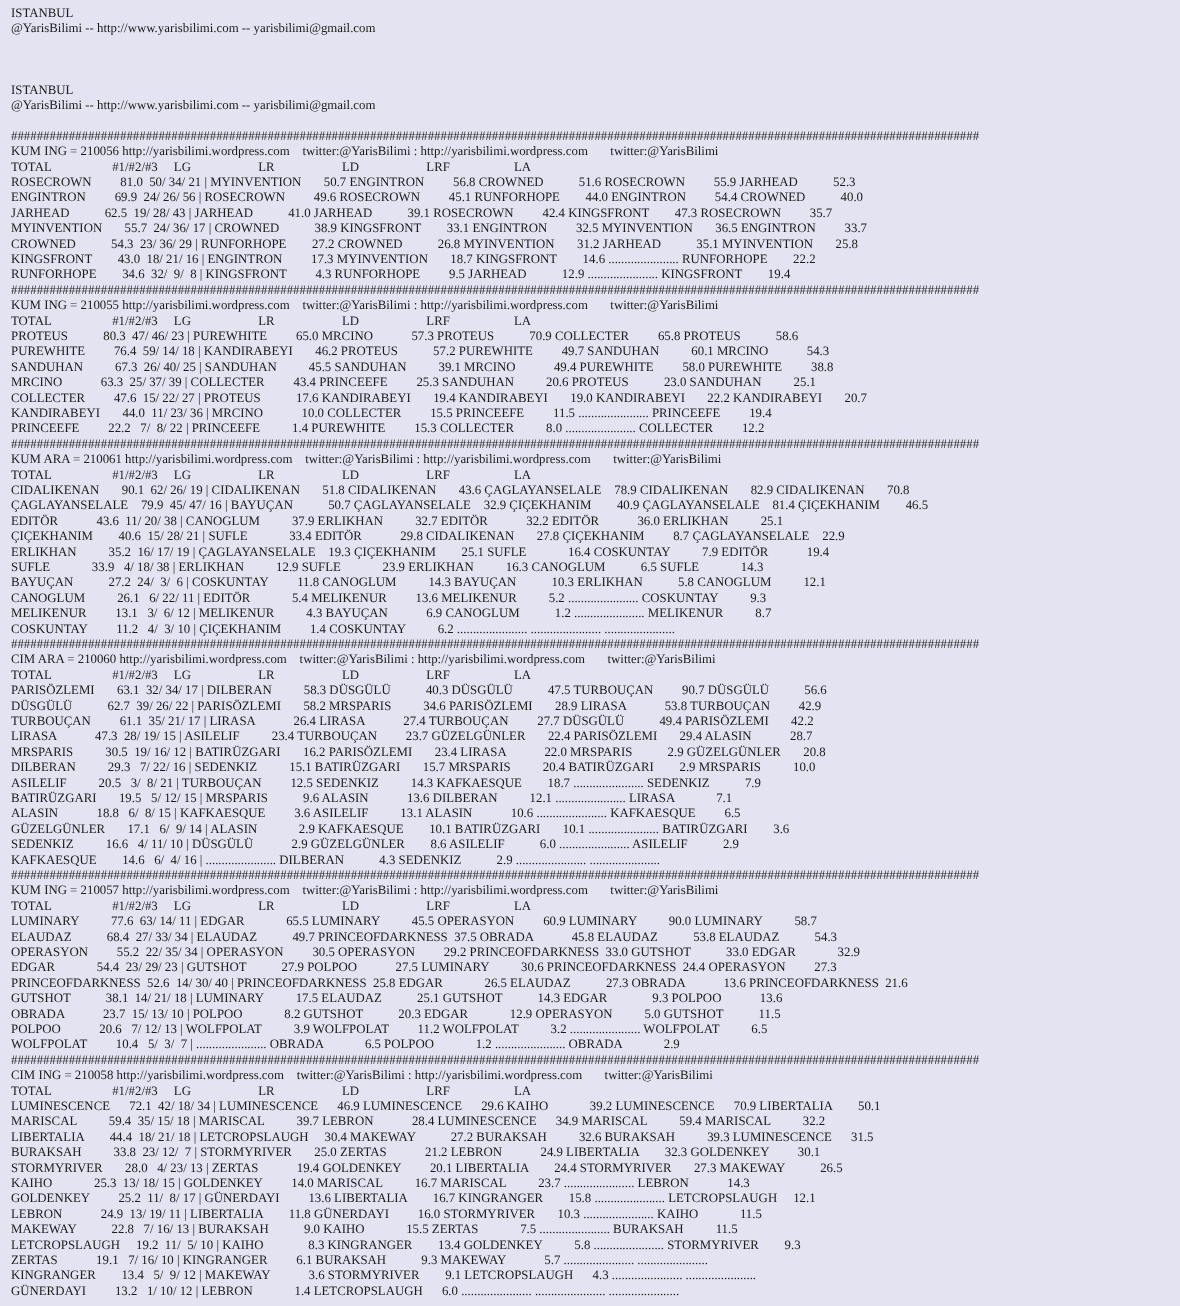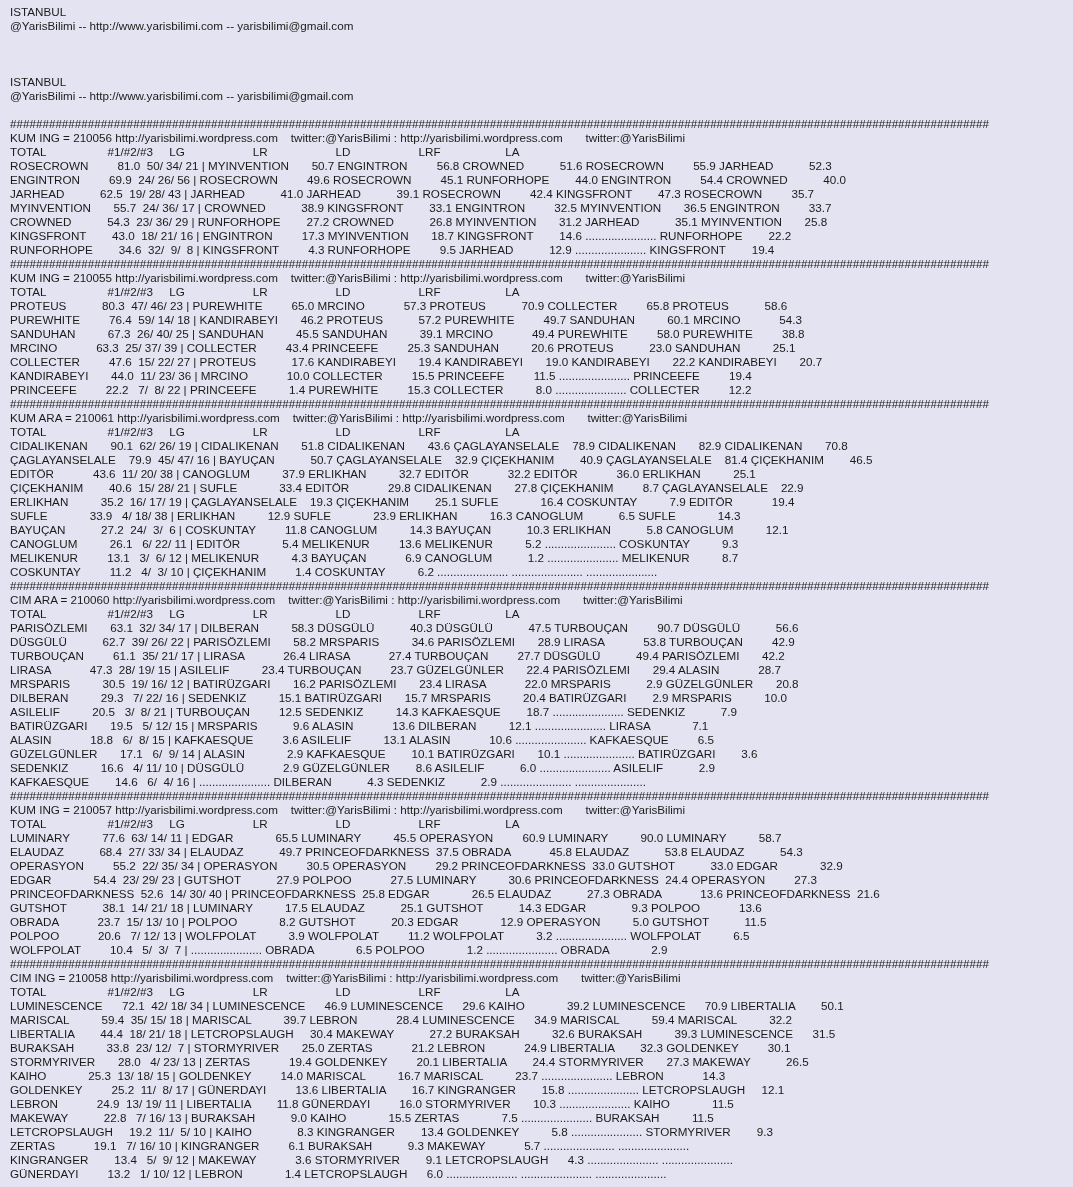--- a/index.html
+++ b/index.html
@@ -5,21 +5,21 @@
   * { box-sizing: border-box; }
   html, body { margin: 0; padding: 0; }
   body {
     width: 1073px;
     height: 1187px;
     overflow: hidden;
   }
   #report {
     margin: 0;
     padding: 5px 0 0 10px;
-    font-family: Liberation Sans, sans-serif;
+    font-family: Liberation Serif, serif;
     font-size: 11.66px;
     line-height: 14px;
     white-space: pre;
   }
   .ln { height: 14px; }
 </style>
 </head>
 <body style="background: rgb(227, 227, 241);">
 
 <div id="report" style="color: rgb(27, 27, 27);"><div><div class="ln">ISTANBUL</div><div class="ln">@YarisBilimi -- http://www.yarisbilimi.com -- yarisbilimi@gmail.com</div><div class="ln"></div><div class="ln"></div><div class="ln"></div><div class="ln">ISTANBUL</div><div class="ln">@YarisBilimi -- http://www.yarisbilimi.com -- yarisbilimi@gmail.com</div><div class="ln"></div></div><div><div class="ln">#######################################################################################################################################################</div><div class="ln">KUM ING = 210056 http://yarisbilimi.wordpress.com    twitter:@YarisBilimi : http://yarisbilimi.wordpress.com       twitter:@YarisBilimi</div><div class="ln">TOTAL                   #1/#2/#3     LG                     LR                     LD                     LRF                    LA</div><div class="ln">ROSECROWN         81.0  50/ 34/ 21 | MYINVENTION       50.7 ENGINTRON         56.8 CROWNED           51.6 ROSECROWN         55.9 JARHEAD           52.3</div><div class="ln">ENGINTRON         69.9  24/ 26/ 56 | ROSECROWN         49.6 ROSECROWN         45.1 RUNFORHOPE        44.0 ENGINTRON         54.4 CROWNED           40.0</div><div class="ln">JARHEAD           62.5  19/ 28/ 43 | JARHEAD           41.0 JARHEAD           39.1 ROSECROWN         42.4 KINGSFRONT        47.3 ROSECROWN         35.7</div><div class="ln">MYINVENTION       55.7  24/ 36/ 17 | CROWNED           38.9 KINGSFRONT        33.1 ENGINTRON         32.5 MYINVENTION       36.5 ENGINTRON         33.7</div><div class="ln">CROWNED           54.3  23/ 36/ 29 | RUNFORHOPE        27.2 CROWNED           26.8 MYINVENTION       31.2 JARHEAD           35.1 MYINVENTION       25.8</div><div class="ln">KINGSFRONT        43.0  18/ 21/ 16 | ENGINTRON         17.3 MYINVENTION       18.7 KINGSFRONT        14.6 ...................... RUNFORHOPE        22.2</div><div class="ln">RUNFORHOPE        34.6  32/  9/  8 | KINGSFRONT         4.3 RUNFORHOPE         9.5 JARHEAD           12.9 ...................... KINGSFRONT        19.4</div></div><div><div class="ln">#######################################################################################################################################################</div><div class="ln">KUM ING = 210055 http://yarisbilimi.wordpress.com    twitter:@YarisBilimi : http://yarisbilimi.wordpress.com       twitter:@YarisBilimi</div><div class="ln">TOTAL                   #1/#2/#3     LG                     LR                     LD                     LRF                    LA</div><div class="ln">PROTEUS           80.3  47/ 46/ 23 | PUREWHITE         65.0 MRCINO            57.3 PROTEUS           70.9 COLLECTER         65.8 PROTEUS           58.6</div><div class="ln">PUREWHITE         76.4  59/ 14/ 18 | KANDIRABEYI       46.2 PROTEUS           57.2 PUREWHITE         49.7 SANDUHAN          60.1 MRCINO            54.3</div><div class="ln">SANDUHAN          67.3  26/ 40/ 25 | SANDUHAN          45.5 SANDUHAN          39.1 MRCINO            49.4 PUREWHITE         58.0 PUREWHITE         38.8</div><div class="ln">MRCINO            63.3  25/ 37/ 39 | COLLECTER         43.4 PRINCEEFE         25.3 SANDUHAN          20.6 PROTEUS           23.0 SANDUHAN          25.1</div><div class="ln">COLLECTER         47.6  15/ 22/ 27 | PROTEUS           17.6 KANDIRABEYI       19.4 KANDIRABEYI       19.0 KANDIRABEYI       22.2 KANDIRABEYI       20.7</div><div class="ln">KANDIRABEYI       44.0  11/ 23/ 36 | MRCINO            10.0 COLLECTER         15.5 PRINCEEFE         11.5 ...................... PRINCEEFE         19.4</div><div class="ln">PRINCEEFE         22.2   7/  8/ 22 | PRINCEEFE          1.4 PUREWHITE         15.3 COLLECTER          8.0 ...................... COLLECTER         12.2</div></div><div><div class="ln">#######################################################################################################################################################</div><div class="ln">KUM ARA = 210061 http://yarisbilimi.wordpress.com    twitter:@YarisBilimi : http://yarisbilimi.wordpress.com       twitter:@YarisBilimi</div><div class="ln">TOTAL                   #1/#2/#3     LG                     LR                     LD                     LRF                    LA</div><div class="ln">CIDALIKENAN       90.1  62/ 26/ 19 | CIDALIKENAN       51.8 CIDALIKENAN       43.6 ÇAGLAYANSELALE    78.9 CIDALIKENAN       82.9 CIDALIKENAN       70.8</div><div class="ln">ÇAGLAYANSELALE    79.9  45/ 47/ 16 | BAYUÇAN           50.7 ÇAGLAYANSELALE    32.9 ÇIÇEKHANIM        40.9 ÇAGLAYANSELALE    81.4 ÇIÇEKHANIM        46.5</div><div class="ln">EDITÖR            43.6  11/ 20/ 38 | CANOGLUM          37.9 ERLIKHAN          32.7 EDITÖR            32.2 EDITÖR            36.0 ERLIKHAN          25.1</div><div class="ln">ÇIÇEKHANIM        40.6  15/ 28/ 21 | SUFLE             33.4 EDITÖR            29.8 CIDALIKENAN       27.8 ÇIÇEKHANIM         8.7 ÇAGLAYANSELALE    22.9</div><div class="ln">ERLIKHAN          35.2  16/ 17/ 19 | ÇAGLAYANSELALE    19.3 ÇIÇEKHANIM        25.1 SUFLE             16.4 COSKUNTAY          7.9 EDITÖR            19.4</div><div class="ln">SUFLE             33.9   4/ 18/ 38 | ERLIKHAN          12.9 SUFLE             23.9 ERLIKHAN          16.3 CANOGLUM           6.5 SUFLE             14.3</div><div class="ln">BAYUÇAN           27.2  24/  3/  6 | COSKUNTAY         11.8 CANOGLUM          14.3 BAYUÇAN           10.3 ERLIKHAN           5.8 CANOGLUM          12.1</div><div class="ln">CANOGLUM          26.1   6/ 22/ 11 | EDITÖR             5.4 MELIKENUR         13.6 MELIKENUR          5.2 ...................... COSKUNTAY          9.3</div><div class="ln">MELIKENUR         13.1   3/  6/ 12 | MELIKENUR          4.3 BAYUÇAN            6.9 CANOGLUM           1.2 ...................... MELIKENUR          8.7</div><div class="ln">COSKUNTAY         11.2   4/  3/ 10 | ÇIÇEKHANIM         1.4 COSKUNTAY          6.2 ...................... ...................... ......................</div></div><div><div class="ln">#######################################################################################################################################################</div><div class="ln">CIM ARA = 210060 http://yarisbilimi.wordpress.com    twitter:@YarisBilimi : http://yarisbilimi.wordpress.com       twitter:@YarisBilimi</div><div class="ln">TOTAL                   #1/#2/#3     LG                     LR                     LD                     LRF                    LA</div><div class="ln">PARISÖZLEMI       63.1  32/ 34/ 17 | DILBERAN          58.3 DÜSGÜLÜ           40.3 DÜSGÜLÜ           47.5 TURBOUÇAN         90.7 DÜSGÜLÜ           56.6</div><div class="ln">DÜSGÜLÜ           62.7  39/ 26/ 22 | PARISÖZLEMI       58.2 MRSPARIS          34.6 PARISÖZLEMI       28.9 LIRASA            53.8 TURBOUÇAN         42.9</div><div class="ln">TURBOUÇAN         61.1  35/ 21/ 17 | LIRASA            26.4 LIRASA            27.4 TURBOUÇAN         27.7 DÜSGÜLÜ           49.4 PARISÖZLEMI       42.2</div><div class="ln">LIRASA            47.3  28/ 19/ 15 | ASILELIF          23.4 TURBOUÇAN         23.7 GÜZELGÜNLER       22.4 PARISÖZLEMI       29.4 ALASIN            28.7</div><div class="ln">MRSPARIS          30.5  19/ 16/ 12 | BATIRÜZGARI       16.2 PARISÖZLEMI       23.4 LIRASA            22.0 MRSPARIS           2.9 GÜZELGÜNLER       20.8</div><div class="ln">DILBERAN          29.3   7/ 22/ 16 | SEDENKIZ          15.1 BATIRÜZGARI       15.7 MRSPARIS          20.4 BATIRÜZGARI        2.9 MRSPARIS          10.0</div><div class="ln">ASILELIF          20.5   3/  8/ 21 | TURBOUÇAN         12.5 SEDENKIZ          14.3 KAFKAESQUE        18.7 ...................... SEDENKIZ           7.9</div><div class="ln">BATIRÜZGARI       19.5   5/ 12/ 15 | MRSPARIS           9.6 ALASIN            13.6 DILBERAN          12.1 ...................... LIRASA             7.1</div><div class="ln">ALASIN            18.8   6/  8/ 15 | KAFKAESQUE         3.6 ASILELIF          13.1 ALASIN            10.6 ...................... KAFKAESQUE         6.5</div><div class="ln">GÜZELGÜNLER       17.1   6/  9/ 14 | ALASIN             2.9 KAFKAESQUE        10.1 BATIRÜZGARI       10.1 ...................... BATIRÜZGARI        3.6</div><div class="ln">SEDENKIZ          16.6   4/ 11/ 10 | DÜSGÜLÜ            2.9 GÜZELGÜNLER        8.6 ASILELIF           6.0 ...................... ASILELIF           2.9</div><div class="ln">KAFKAESQUE        14.6   6/  4/ 16 | ...................... DILBERAN           4.3 SEDENKIZ           2.9 ...................... ......................</div></div><div><div class="ln">#######################################################################################################################################################</div><div class="ln">KUM ING = 210057 http://yarisbilimi.wordpress.com    twitter:@YarisBilimi : http://yarisbilimi.wordpress.com       twitter:@YarisBilimi</div><div class="ln">TOTAL                   #1/#2/#3     LG                     LR                     LD                     LRF                    LA</div><div class="ln">LUMINARY          77.6  63/ 14/ 11 | EDGAR             65.5 LUMINARY          45.5 OPERASYON         60.9 LUMINARY          90.0 LUMINARY          58.7</div><div class="ln">ELAUDAZ           68.4  27/ 33/ 34 | ELAUDAZ           49.7 PRINCEOFDARKNESS  37.5 OBRADA            45.8 ELAUDAZ           53.8 ELAUDAZ           54.3</div><div class="ln">OPERASYON         55.2  22/ 35/ 34 | OPERASYON         30.5 OPERASYON         29.2 PRINCEOFDARKNESS  33.0 GUTSHOT           33.0 EDGAR             32.9</div><div class="ln">EDGAR             54.4  23/ 29/ 23 | GUTSHOT           27.9 POLPOO            27.5 LUMINARY          30.6 PRINCEOFDARKNESS  24.4 OPERASYON         27.3</div><div class="ln">PRINCEOFDARKNESS  52.6  14/ 30/ 40 | PRINCEOFDARKNESS  25.8 EDGAR             26.5 ELAUDAZ           27.3 OBRADA            13.6 PRINCEOFDARKNESS  21.6</div><div class="ln">GUTSHOT           38.1  14/ 21/ 18 | LUMINARY          17.5 ELAUDAZ           25.1 GUTSHOT           14.3 EDGAR              9.3 POLPOO            13.6</div><div class="ln">OBRADA            23.7  15/ 13/ 10 | POLPOO             8.2 GUTSHOT           20.3 EDGAR             12.9 OPERASYON          5.0 GUTSHOT           11.5</div><div class="ln">POLPOO            20.6   7/ 12/ 13 | WOLFPOLAT          3.9 WOLFPOLAT         11.2 WOLFPOLAT          3.2 ...................... WOLFPOLAT          6.5</div><div class="ln">WOLFPOLAT         10.4   5/  3/  7 | ...................... OBRADA             6.5 POLPOO             1.2 ...................... OBRADA             2.9</div></div><div><div class="ln">#######################################################################################################################################################</div><div class="ln">CIM ING = 210058 http://yarisbilimi.wordpress.com    twitter:@YarisBilimi : http://yarisbilimi.wordpress.com       twitter:@YarisBilimi</div><div class="ln">TOTAL                   #1/#2/#3     LG                     LR                     LD                     LRF                    LA</div><div class="ln">LUMINESCENCE      72.1  42/ 18/ 34 | LUMINESCENCE      46.9 LUMINESCENCE      29.6 KAIHO             39.2 LUMINESCENCE      70.9 LIBERTALIA        50.1</div><div class="ln">MARISCAL          59.4  35/ 15/ 18 | MARISCAL          39.7 LEBRON            28.4 LUMINESCENCE      34.9 MARISCAL          59.4 MARISCAL          32.2</div><div class="ln">LIBERTALIA        44.4  18/ 21/ 18 | LETCROPSLAUGH     30.4 MAKEWAY           27.2 BURAKSAH          32.6 BURAKSAH          39.3 LUMINESCENCE      31.5</div><div class="ln">BURAKSAH          33.8  23/ 12/  7 | STORMYRIVER       25.0 ZERTAS            21.2 LEBRON            24.9 LIBERTALIA        32.3 GOLDENKEY         30.1</div><div class="ln">STORMYRIVER       28.0   4/ 23/ 13 | ZERTAS            19.4 GOLDENKEY         20.1 LIBERTALIA        24.4 STORMYRIVER       27.3 MAKEWAY           26.5</div><div class="ln">KAIHO             25.3  13/ 18/ 15 | GOLDENKEY         14.0 MARISCAL          16.7 MARISCAL          23.7 ...................... LEBRON            14.3</div><div class="ln">GOLDENKEY         25.2  11/  8/ 17 | GÜNERDAYI         13.6 LIBERTALIA        16.7 KINGRANGER        15.8 ...................... LETCROPSLAUGH     12.1</div><div class="ln">LEBRON            24.9  13/ 19/ 11 | LIBERTALIA        11.8 GÜNERDAYI         16.0 STORMYRIVER       10.3 ...................... KAIHO             11.5</div><div class="ln">MAKEWAY           22.8   7/ 16/ 13 | BURAKSAH           9.0 KAIHO             15.5 ZERTAS             7.5 ...................... BURAKSAH          11.5</div><div class="ln">LETCROPSLAUGH     19.2  11/  5/ 10 | KAIHO              8.3 KINGRANGER        13.4 GOLDENKEY          5.8 ...................... STORMYRIVER        9.3</div><div class="ln">ZERTAS            19.1   7/ 16/ 10 | KINGRANGER         6.1 BURAKSAH           9.3 MAKEWAY            5.7 ...................... ......................</div><div class="ln">KINGRANGER        13.4   5/  9/ 12 | MAKEWAY            3.6 STORMYRIVER        9.1 LETCROPSLAUGH      4.3 ...................... ......................</div><div class="ln">GÜNERDAYI         13.2   1/ 10/ 12 | LEBRON             1.4 LETCROPSLAUGH      6.0 ...................... ...................... ......................</div></div></div>

